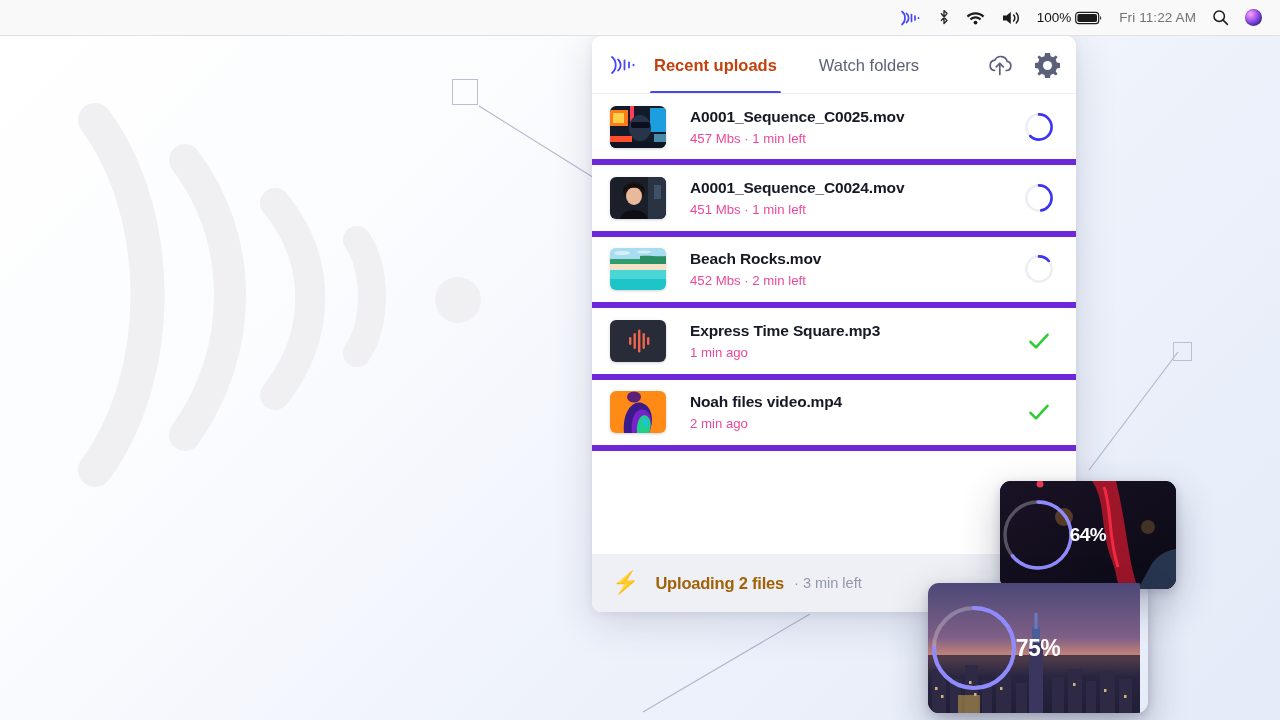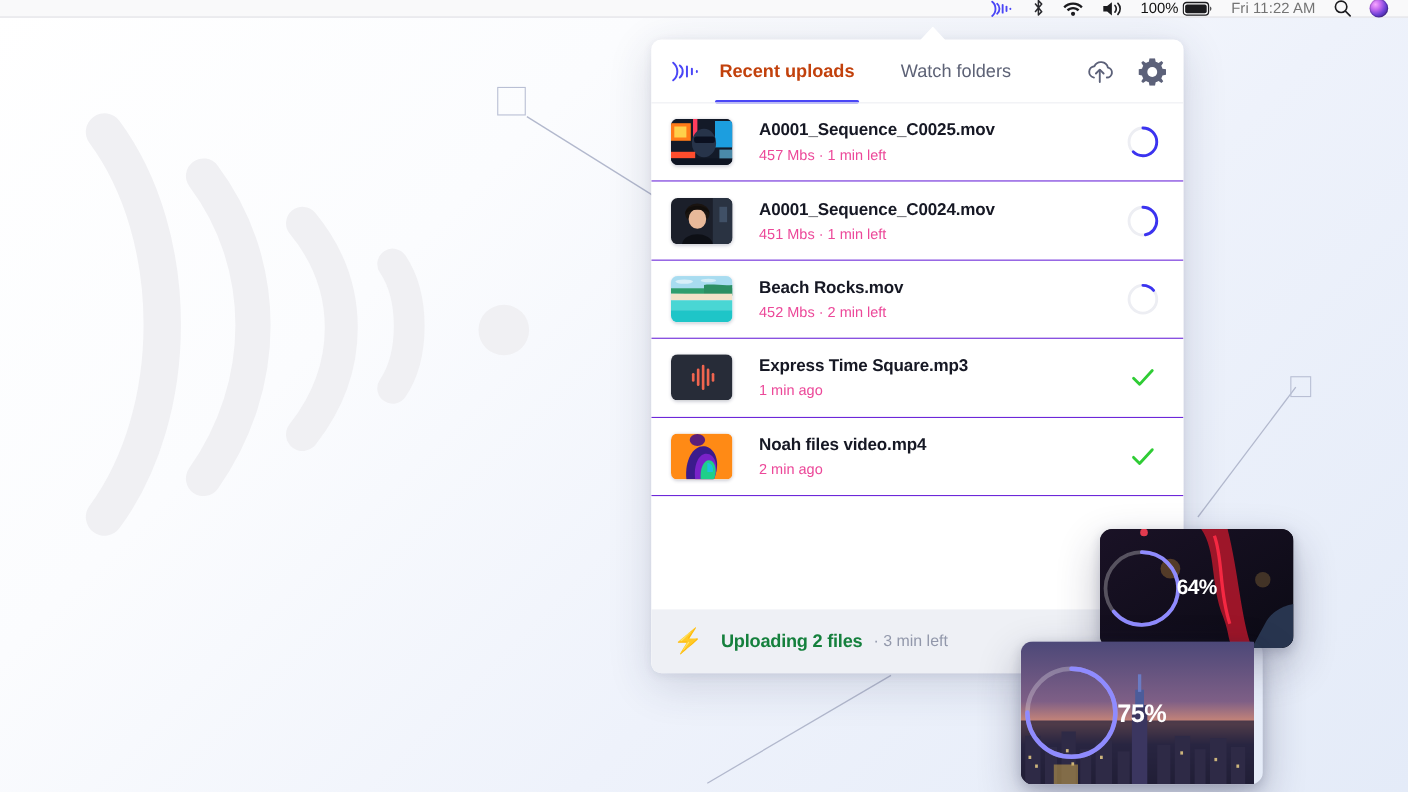--- a/index.html
+++ b/index.html
@@ -18,21 +18,21 @@
   .bg-wave svg { display: block; }
 
   .callout-line { position: absolute; pointer-events: none; overflow: visible; }
   .callout-sq {
     position: absolute; width: 26px; height: 26px;
     border: 1.4px solid #b9bfd4; background: transparent;
   }
 
   
   .menubar {
-    position: absolute; top: 0; left: 0; width: 1280px; height: 16px;
+    position: absolute; top: 0; left: 0; width: 1280px; height: 36px;
     background: rgba(249,249,250,0.96);
     border-bottom: 1px solid #dfe0e4;
     display: flex; align-items: center; justify-content: flex-end;
     padding-right: 10px;
     z-index: 40;
   }
   .mb-item { display: flex; align-items: center; height: 24px; padding: 0 8px; color: #16161a; }
   .mb-item svg { display: block; }
   .mb-text { font-size: 13.5px; letter-spacing: .1px; color: #737373; }
   .mb-battpct { font-size: 13.5px; color: #111; margin-right: 4px; }
@@ -80,42 +80,42 @@
   .head-actions { margin-left: auto; display: flex; align-items: center; gap: 22px; color: #5c6179; }
   .head-actions .ico { cursor: pointer; display: flex; }
   .panel-head-rule {
     position: absolute; left: 0; right: 0; bottom: 0; height: 1px; background: #edeef3;
   }
 
   
   .file-list { height: 458px; overflow: hidden; }
   .file-row {
     height: 71.4px; display: flex; align-items: center;
-    padding: 0 20px 0 18px; border-bottom: 1px solid #6d28d9;
+    padding: 0 20px 0 18px; border-bottom: 6px solid #6d28d9;
   }
   .thumb {
     width: 56px; height: 42px; border-radius: 6px; flex: none;
     box-shadow: 0 1px 3px rgba(40,44,80,.22);
     overflow: hidden; position: relative;
   }
   .finfo { flex: 1; min-width: 0; padding-left: 24px; }
   .fname {
     font-size: 15.5px; color: #161824; font-weight: bold;
     letter-spacing: -.15px; white-space: nowrap; overflow: hidden; text-overflow: ellipsis;
   }
   .fmeta { font-size: 13.2px; color: #ec4899; margin-top: 5px; }
   .fstatus { width: 34px; height: 34px; flex: none; display: flex; align-items: center; justify-content: center; }
 
   
   .panel-foot {
     position: absolute; left: 0; bottom: 0; width: 100%; height: 58px;
     background: #eef0f5; display: flex; align-items: center; padding-left: 20px;
   }
   .bolt { color: #4a46f6; font-size: 22px; line-height: 1; margin-right: 16px; }
-  .foot-main { font-size: 16.5px; font-weight: bold; color: #15803d; letter-spacing: -.2px; }
+  .foot-main { font-size: 16.5px; font-weight: bold; color: #a16207; letter-spacing: -.2px; }
   .foot-sub { font-size: 14.5px; color: #9298ab; margin-left: 10px; }
 
   
   .pcard {
     position: absolute; border-radius: 11px; overflow: hidden;
     box-shadow: 0 16px 38px rgba(35,38,70,.30), 0 3px 10px rgba(35,38,70,.18);
     display: flex; align-items: center; 
     z-index: 30;
   }
   .pcard-a { left: 1000px; top: 481px; width: 176px; height: 108px; }

